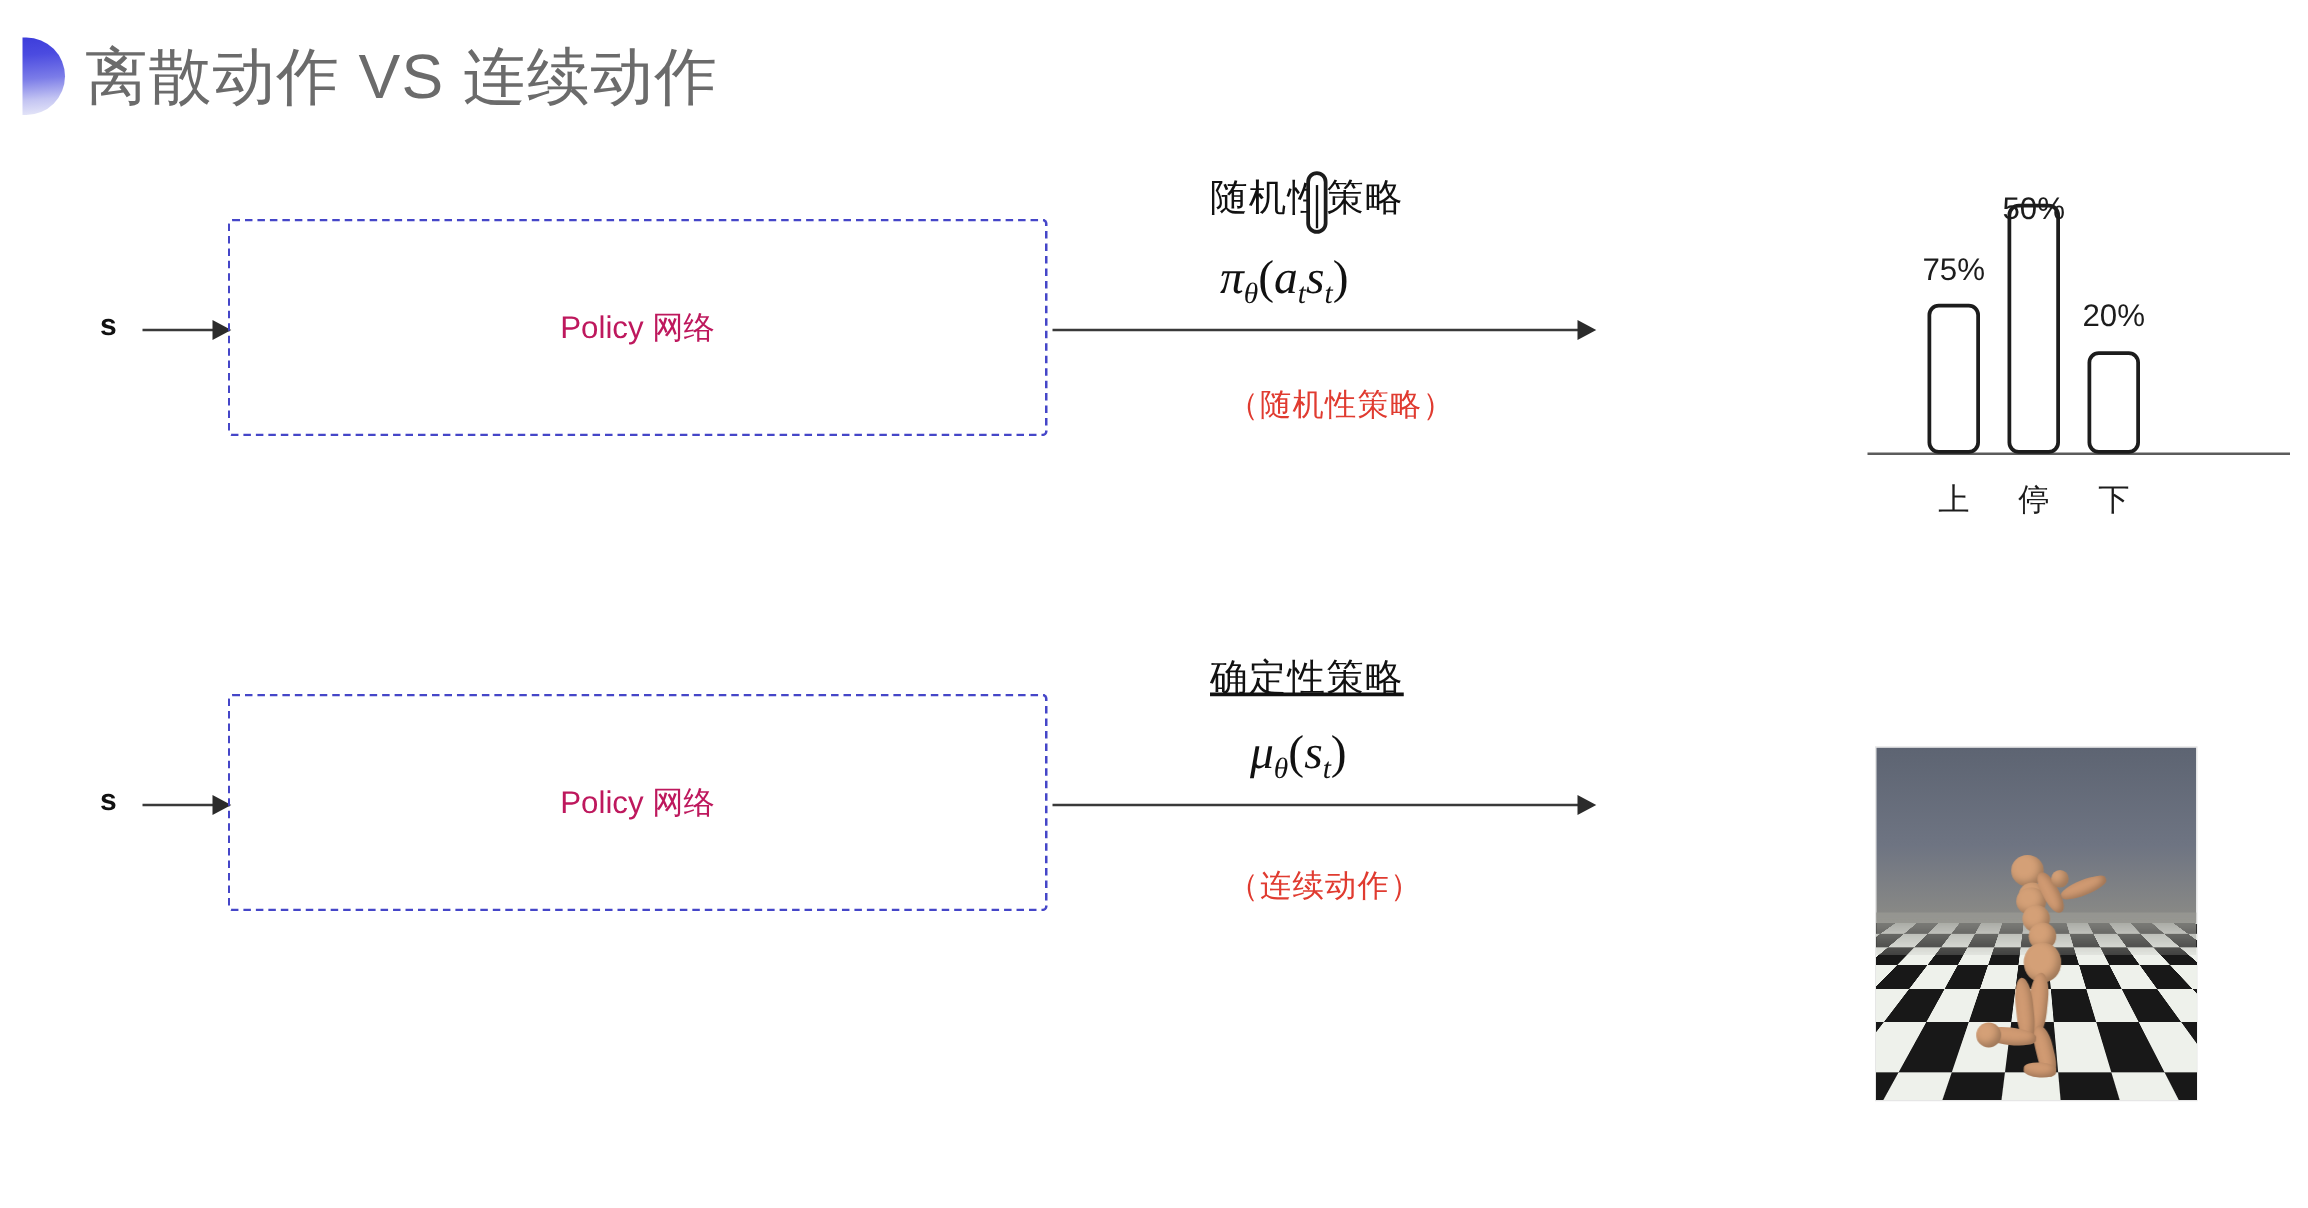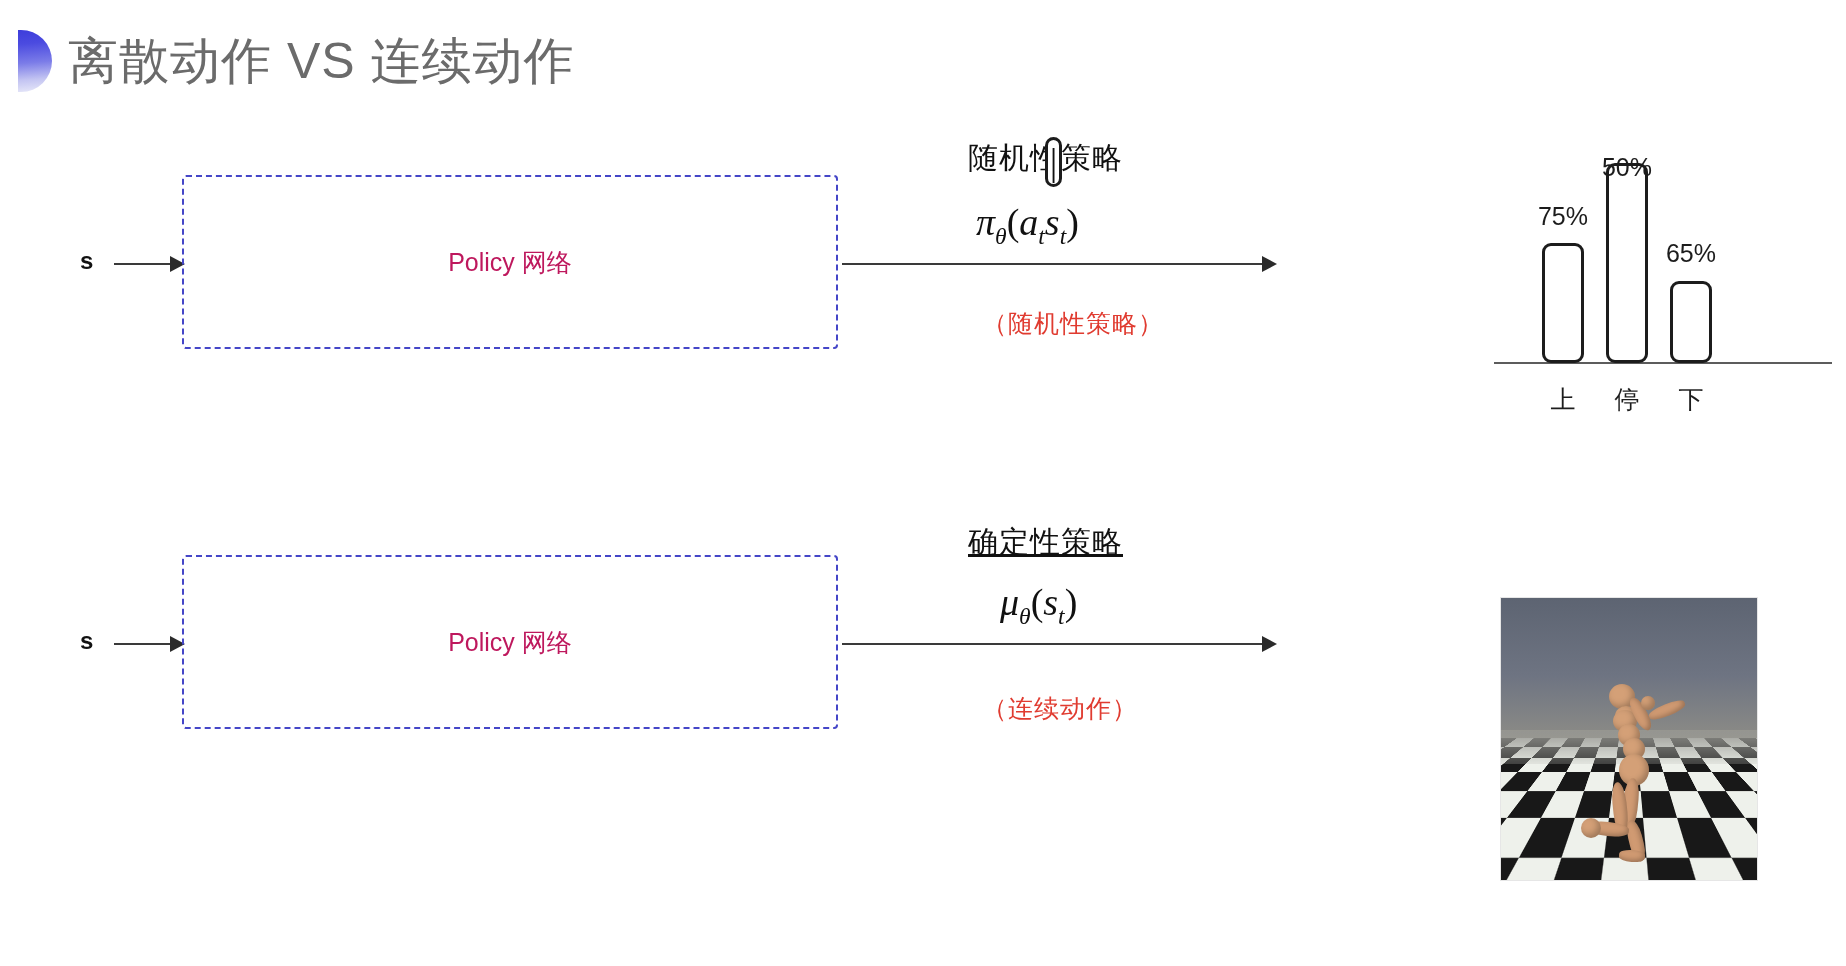--- a/index.html
+++ b/index.html
@@ -250,21 +250,21 @@
 
     <div class="bar" style="left:48px; width:42px; height:120px;"></div>
     <div class="bar-value" style="left:23px; top:106px; width:92px;">75%</div>
     <div class="bar-cat" style="left:23px; width:92px;">上</div>
 
     <div class="bar" style="left:112px; width:42px; height:200px;"></div>
     <div class="bar-value" style="left:87px; top:18px; width:92px;margin-top:39px;">50%</div>
     <div class="bar-cat" style="left:87px; width:92px;">停</div>
 
     <div class="bar" style="left:176px; width:42px; height:82px;"></div>
-    <div class="bar-value" style="left:151px; top:143px; width:92px;">65%</div>
+    <div class="bar-value" style="left:151px; top:143px; width:92px;">20%</div>
     <div class="bar-cat" style="left:151px; width:92px;">下</div>
   </div>
 </div>
 
 <div>
 
   <div class="s-label" style="left:80px; top:627px;">s</div>
   <div class="arrow-line" style="left:114px; top:643px; width:70px;"></div>
   <div class="arrow-head" style="left:170px; top:636px;"></div>
 

